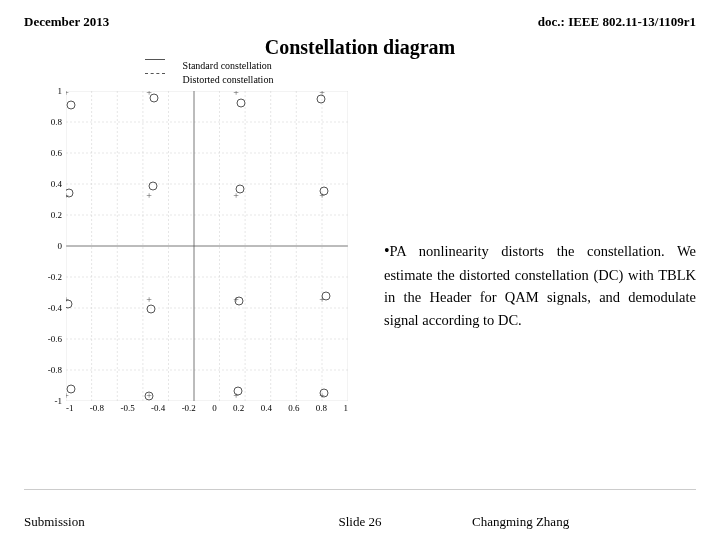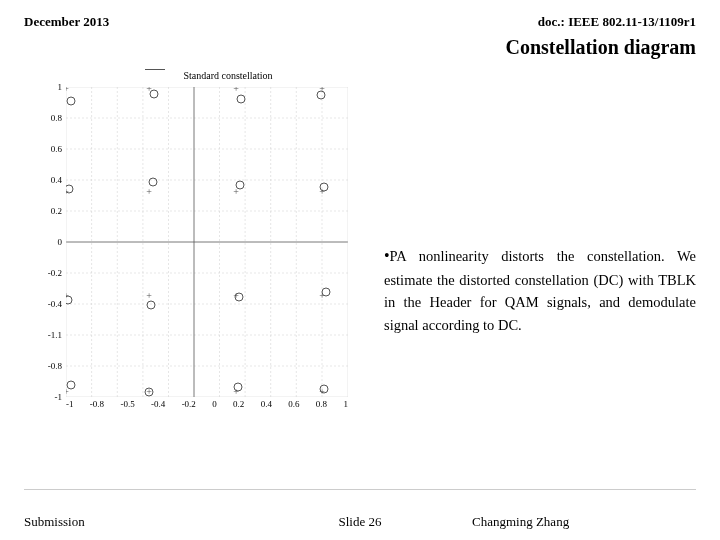--- a/index.html
+++ b/index.html
@@ -26,24 +26,23 @@
     }
     .header-left {
       font-size: 13px;
       font-weight: bold;
     }
     .header-right {
       font-size: 13px;
       font-weight: bold;
     }
     .title {
-      text-align: right;
+      text-align: center;
       font-size: 20px;
       font-weight: bold;
-      margin-bottom: 10px;
     }
     .content-area {
       display: flex;
       flex: 1;
       gap: 10px;
     }
     .chart-section {
       width: 340px;
       display: flex;
       flex-direction: column;
@@ -168,35 +167,39 @@
 
   <div class="title">Constellation diagram</div>
 
   <div class="content-area">
 
     <div class="chart-section">
       <div class="legend">
         <div class="legend-item">
           <span class="legend-line-solid"></span>
           <span>Standard constellation</span>
+        </div>
+        <div class="legend-item">
+          <span class="legend-line-dashed"></span>
+          <span>Distorted constellation</span>
         </div>
       </div>
 
       <div class="chart-wrapper">
 
         <div class="y-axis-labels">
           <span class="y-label" style="bottom: 100%;">1</span>
           <span class="y-label" style="bottom: 90%;">0.8</span>
           <span class="y-label" style="bottom: 80%;">0.6</span>
           <span class="y-label" style="bottom: 70%;">0.4</span>
           <span class="y-label" style="bottom: 60%;">0.2</span>
           <span class="y-label" style="bottom: 50%;">0</span>
           <span class="y-label" style="bottom: 40%;">-0.2</span>
           <span class="y-label" style="bottom: 30%;">-0.4</span>
-          <span class="y-label" style="bottom: 20%;">-1.1</span>
+          <span class="y-label" style="bottom: 20%;">-0.6</span>
           <span class="y-label" style="bottom: 10%;">-0.8</span>
           <span class="y-label" style="bottom: 0%;">-1</span>
         </div>
 
         <div class="chart-container">
           <svg class="chart-svg" viewBox="0 0 282 310">
 
             <line x1="0" y1="0" x2="282" y2="0" stroke="#ccc" stroke-width="0.5"></line>
             <line x1="0" y1="31" x2="282" y2="31" stroke="#ccc" stroke-width="0.5" stroke-dasharray="2,2"></line>
             <line x1="0" y1="62" x2="282" y2="62" stroke="#ccc" stroke-width="0.5" stroke-dasharray="2,2"></line>

